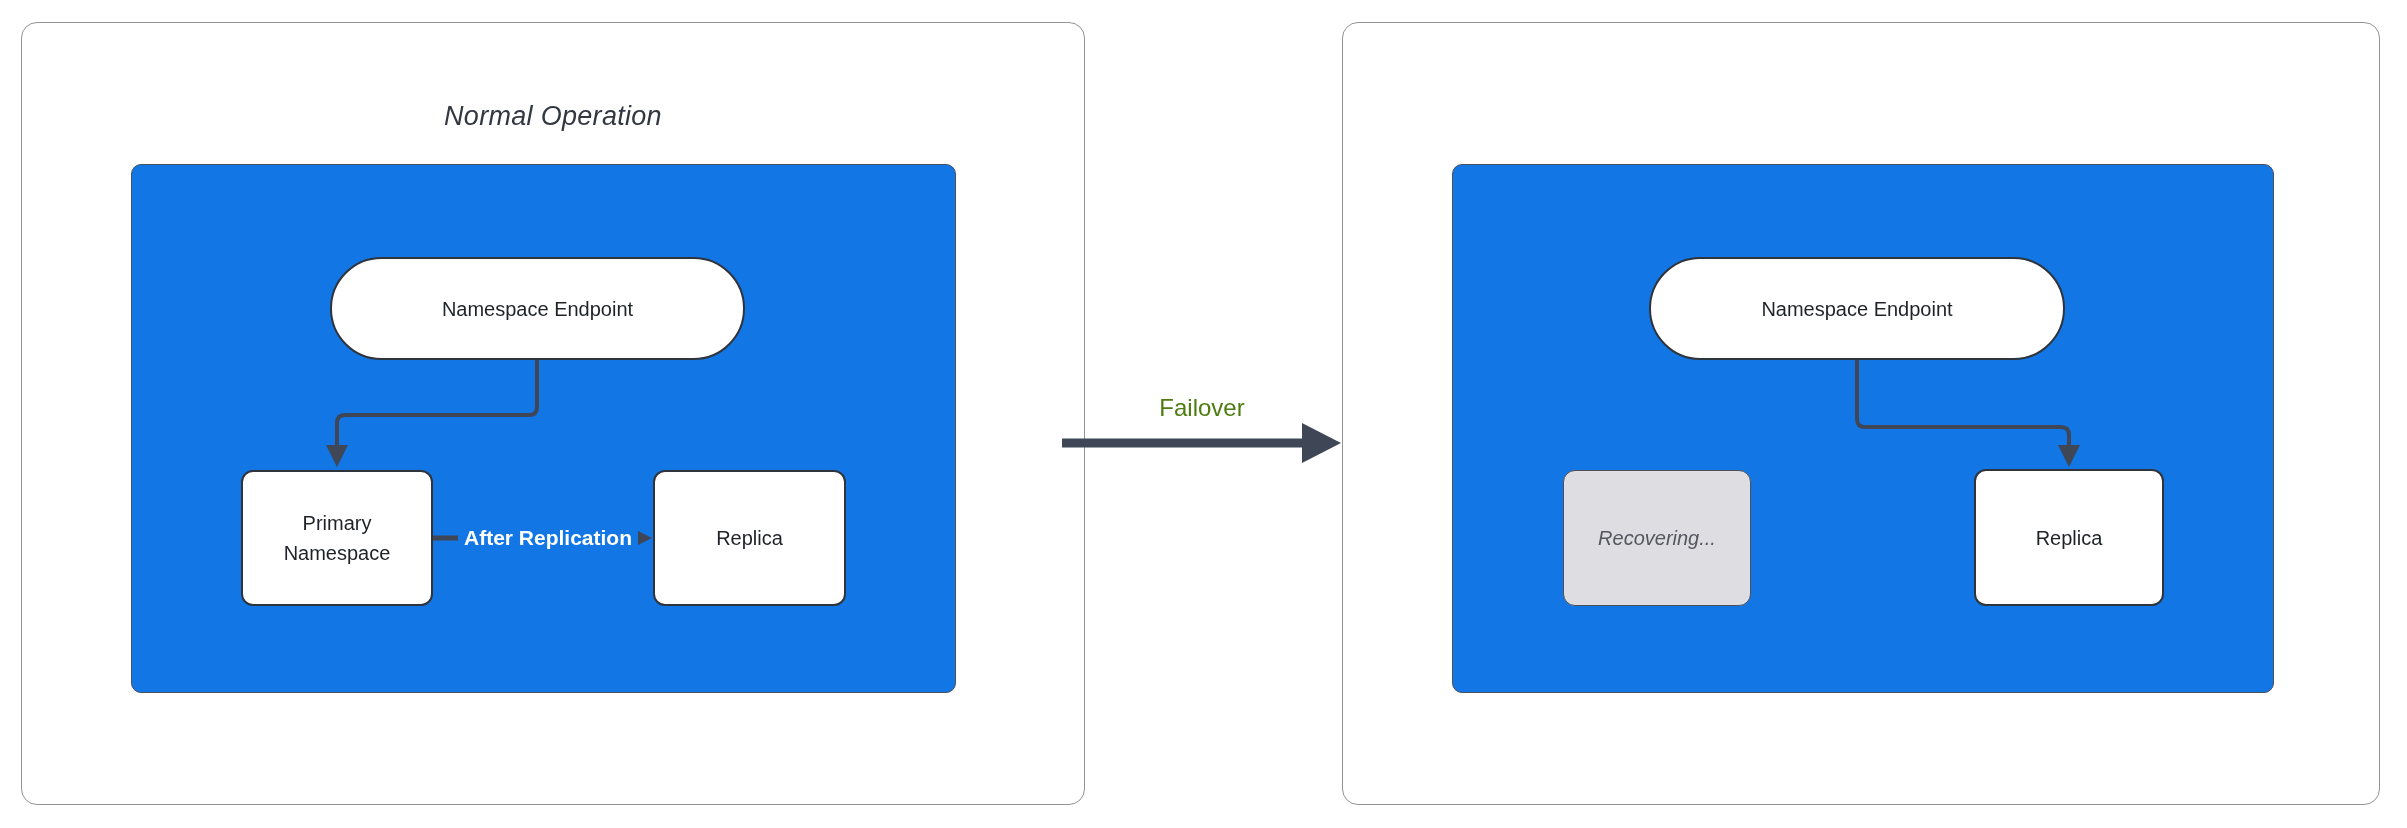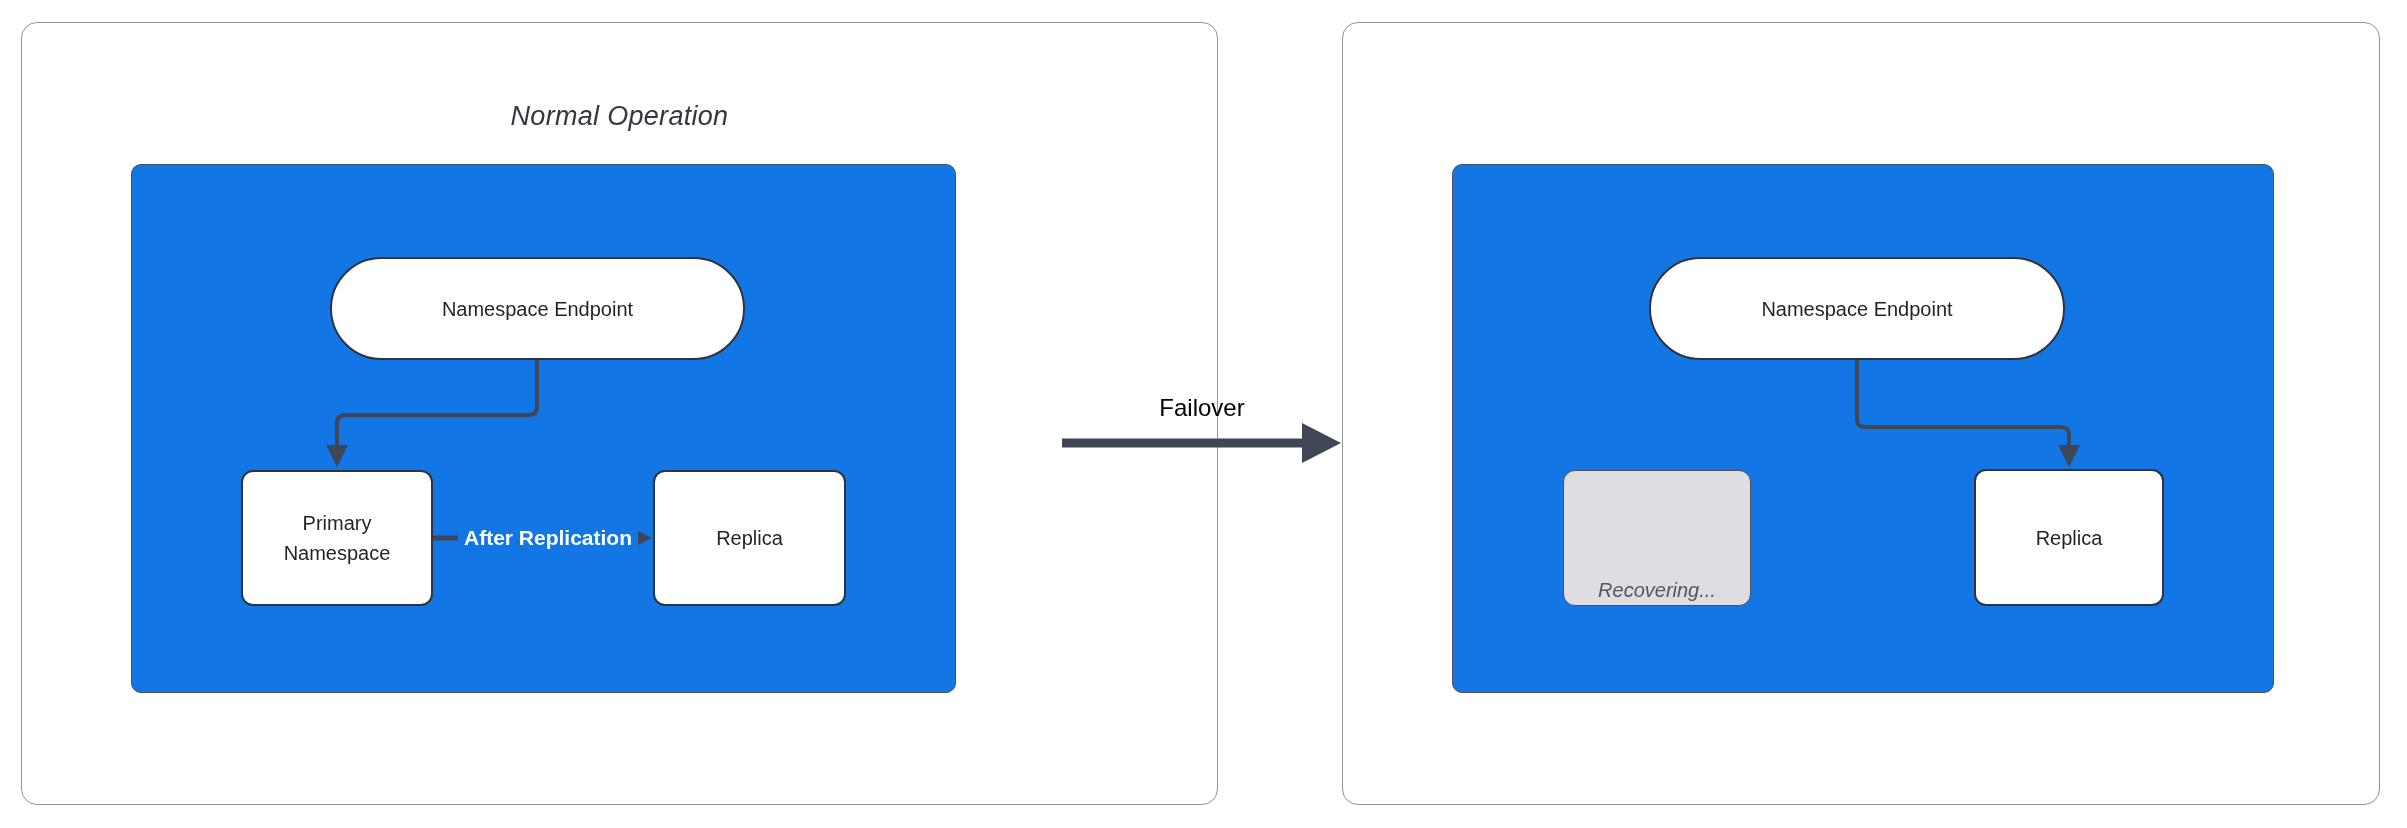--- a/index.html
+++ b/index.html
@@ -80,29 +80,29 @@
     color: #ffffff;
     background: #1276e4;
     padding: 0 6px;
     line-height: 30px;
     white-space: nowrap;
   }
   .failover-label {
     position: absolute;
     text-align: center;
     font-size: 24px;
-    color: #000000;
+    color: #4d7c0f;
   }
 </style>
 </head>
 <body>
 
 <div class="canvas">
 
-  <section class="panel" style="left:21px; top:22px; width:1197px; height:783px;">
+  <section class="panel" style="left:21px; top:22px; width:1064px; height:783px;">
     <div class="panel-title" style="top:78px;">Normal Operation</div>
 
     <div class="cluster" style="left:109px; top:141px; width:825px; height:529px;">
 
       <svg class="edges" width="825" height="529" viewBox="0 0 825 529">
 
         <path d="M405,195 L405,242 Q405,250 397,250 L213,250 Q205,250 205,258 L205,283" fill="none" stroke="#3f4656" stroke-width="4"></path>
         <polygon points="205,302 194,280 216,280" fill="#3f4656"></polygon>
 
         <path d="M301,373 L502,373" fill="none" stroke="#3f4656" stroke-width="5"></path>
@@ -138,21 +138,21 @@
       <svg class="edges" width="822" height="529" viewBox="0 0 822 529">
 
         <path d="M404,195 L404,254 Q404,262 412,262 L608,262 Q616,262 616,270 L616,283" fill="none" stroke="#3f4656" stroke-width="4"></path>
         <polygon points="616,302 605,280 627,280" fill="#3f4656"></polygon>
       </svg>
 
       <div class="node pill" style="left:196px; top:92px; width:416px; height:103px;">
         <span>Namespace Endpoint</span>
       </div>
 
-      <div class="node recovering" style="left:110px; top:305px; width:188px; height:136px;align-items:flex-end;">
+      <div class="node recovering" style="left:110px; top:305px; width:188px; height:136px;">
         <span>Recovering...</span>
       </div>
 
       <div class="node rect" style="left:521px; top:304px; width:190px; height:137px;">
         <span>Replica</span>
       </div>
     </div>
   </section>
 
 </div>

